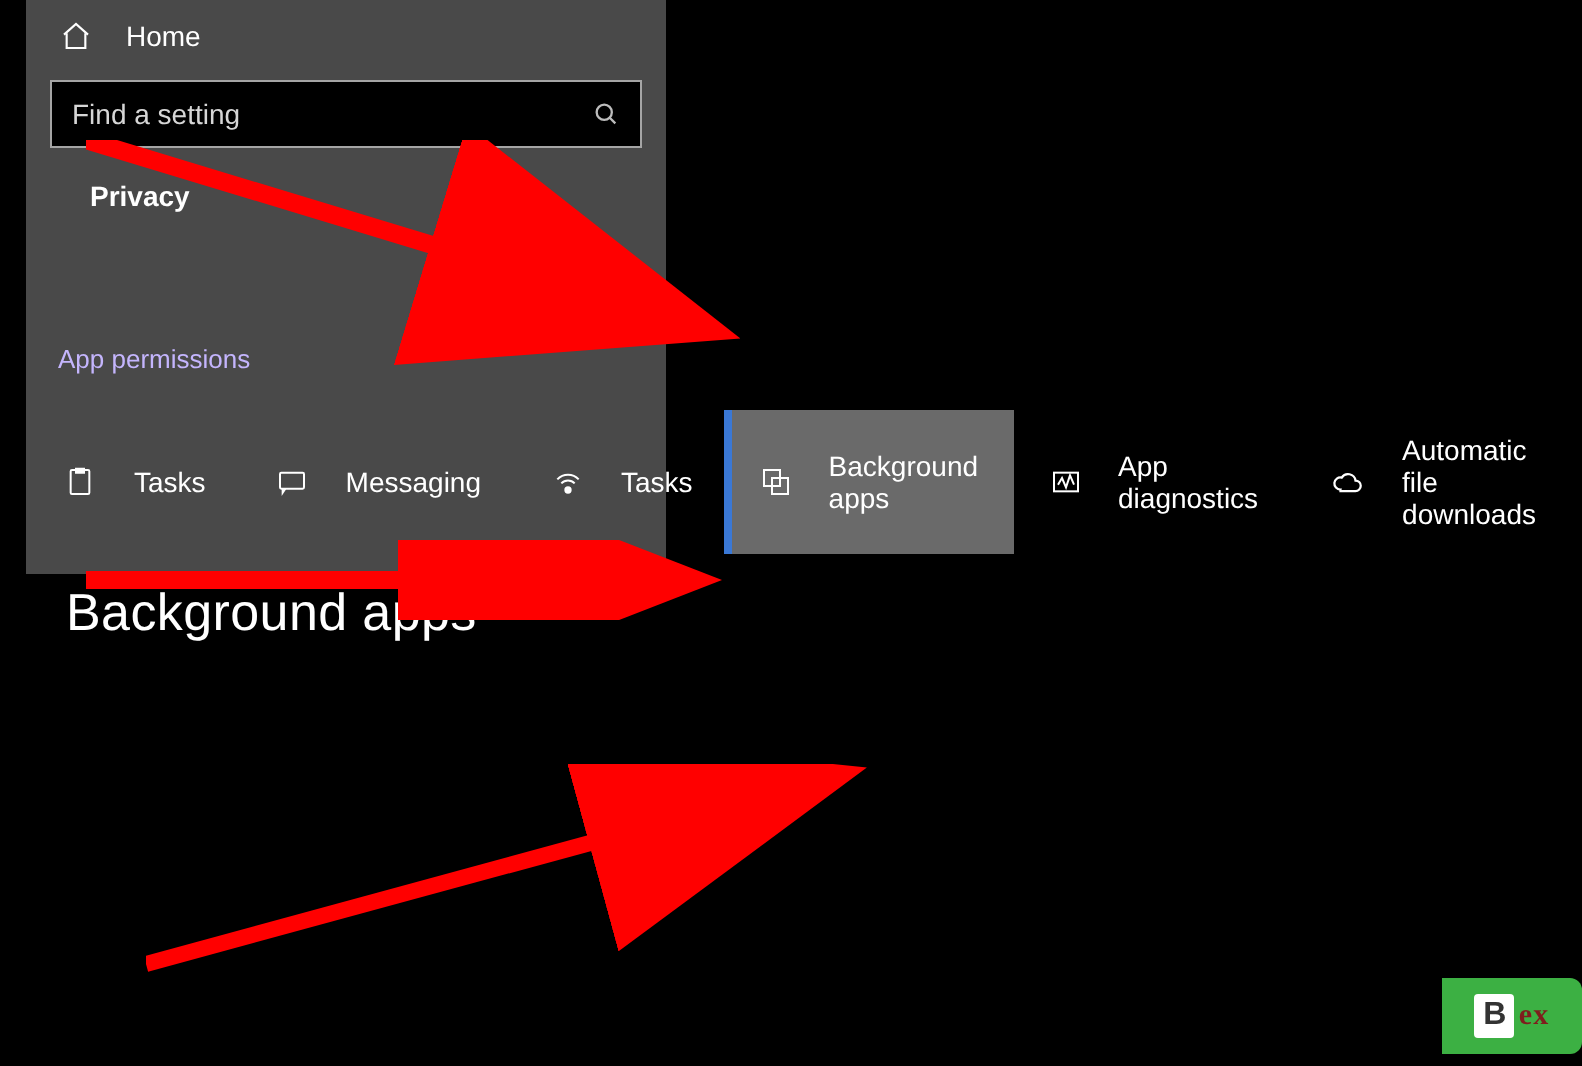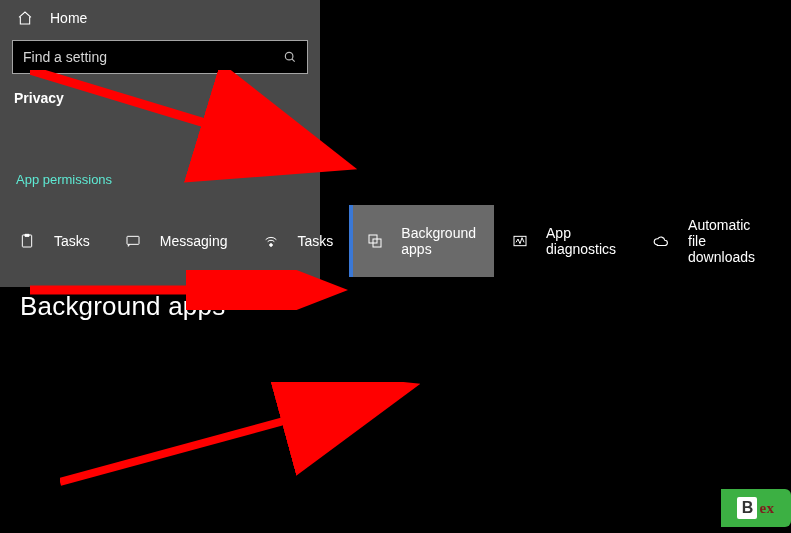--- a/index.html
+++ b/index.html
@@ -36,29 +36,29 @@
     background: #000000;
     display: flex;
     align-items: center;
     justify-content: space-between;
     padding: 0 10px;
     font-size: 14px;
     color: #d6d6d6;
   }
   .search-box .search-icon { width: 14px; height: 14px; opacity: .85; }
   .section-title {
-    padding: 0 16px 0 14px;
+    padding: 0 16px 0 32px;
     font-size: 14px;
     font-weight: 600;
     color: #fff;
   }
   .subheading {
     padding: 0 16px;
     font-size: 13px;
-    color: #5eead4;
+    color: #c4b5fd;
     margin-top: 66px;
     margin-bottom: 18px;
   }
   .nav-list { display: flex; flex-direction: row; }
   .nav-item {
     display: flex;
     align-items: center;
     gap: 18px;
     padding: 12px 16px 12px 18px;
     font-size: 14px;
@@ -104,21 +104,21 @@
     background: #3cb043;
     display:flex; align-items:center; justify-content:center;
     font-weight: 700;
     font-family: Georgia, serif;
     border-top-right-radius: 6px;
     border-bottom-right-radius: 6px;
   }
   .watermark .b { background:#fff;color:#333;width:20px;height:22px;display:flex;align-items:center;justify-content:center;border-radius:2px;font-family:Arial;font-size:16px;font-weight:bold; margin-right:2px;}
   .watermark .rest { color:#7f1d1d; font-size:15px; letter-spacing:.5px;}
 
-  .root { position: relative; width: 791px; height: 533px; }
+  .root { position: relative; width: 791px; height: 533px; margin-left: 13px; }
 </style>
 </head>
 <body>
 <div class="root">
 
 <div class="sidebar">
   <div class="home-row">
     <span class="icon-wrap">
       <svg width="16" height="16" viewBox="0 0 24 24" fill="none" stroke="#fff" stroke-width="1.6">
             <path d="M3 11 L12 3 L21 11"></path>

